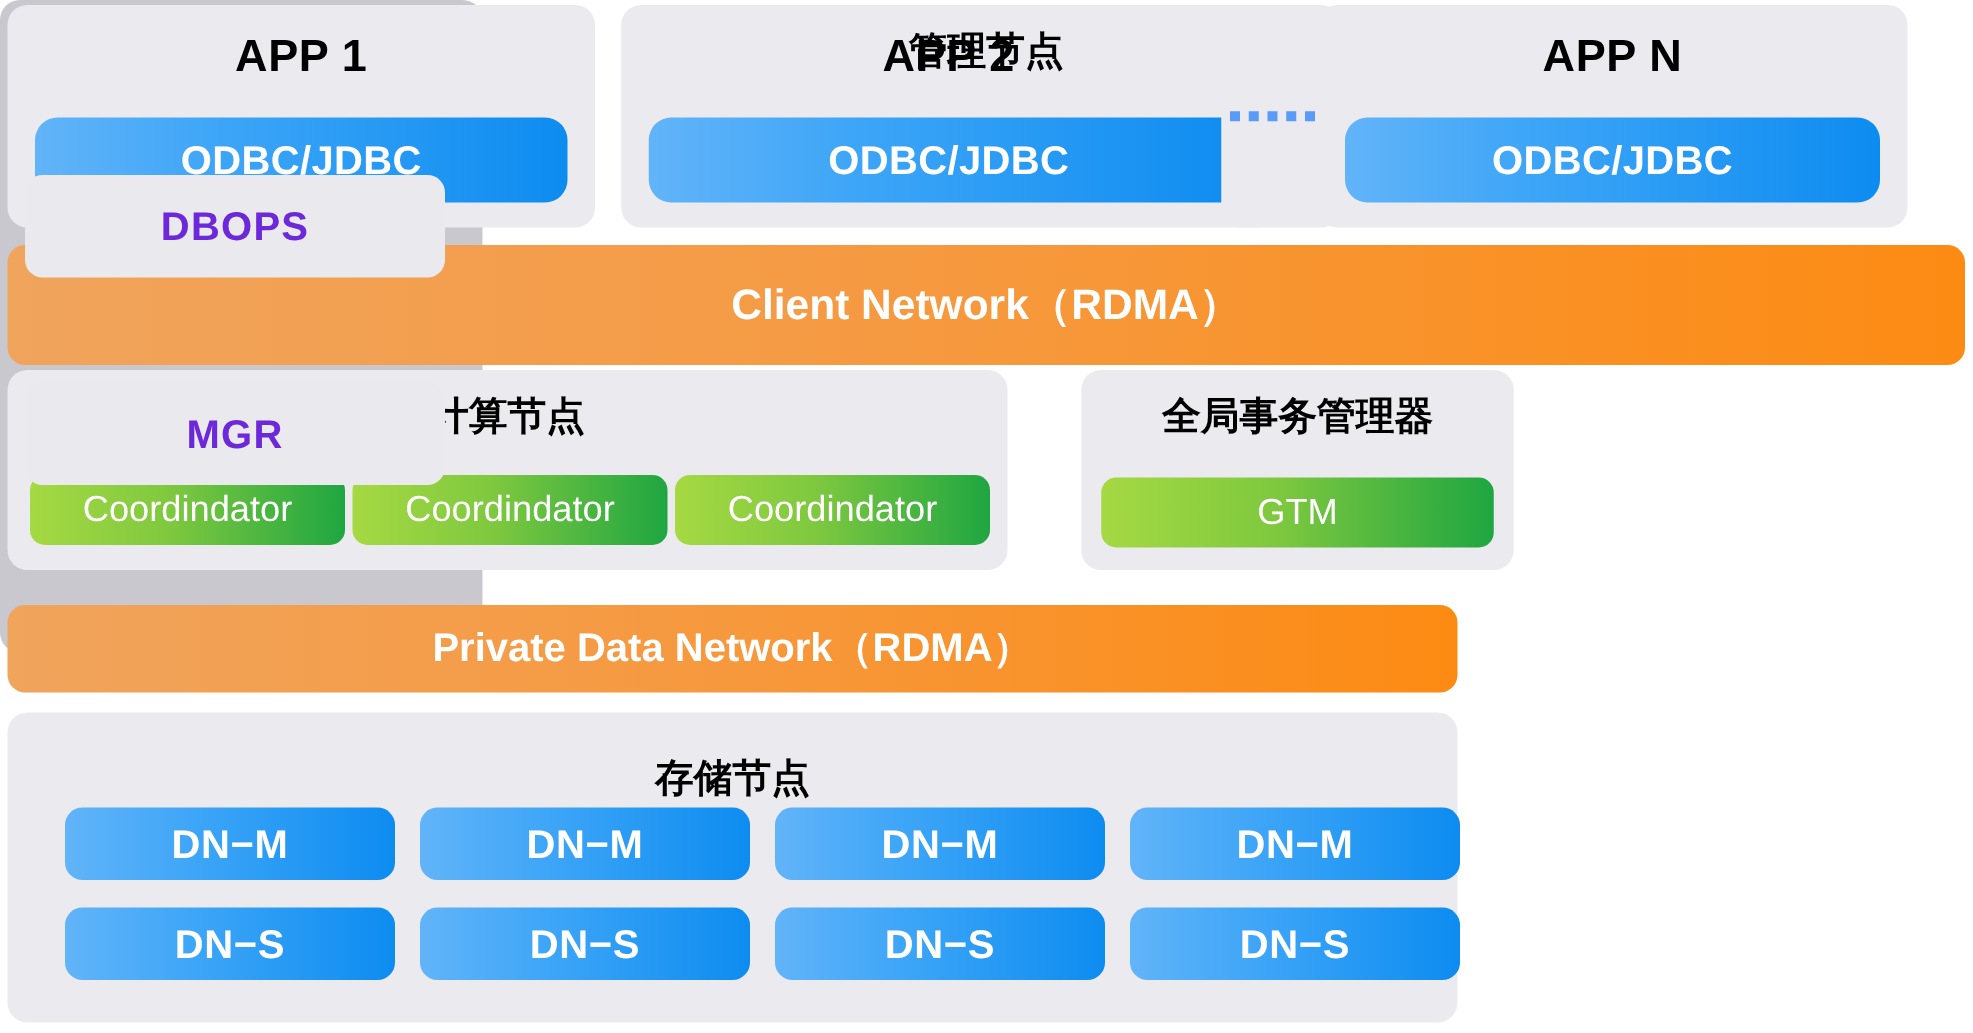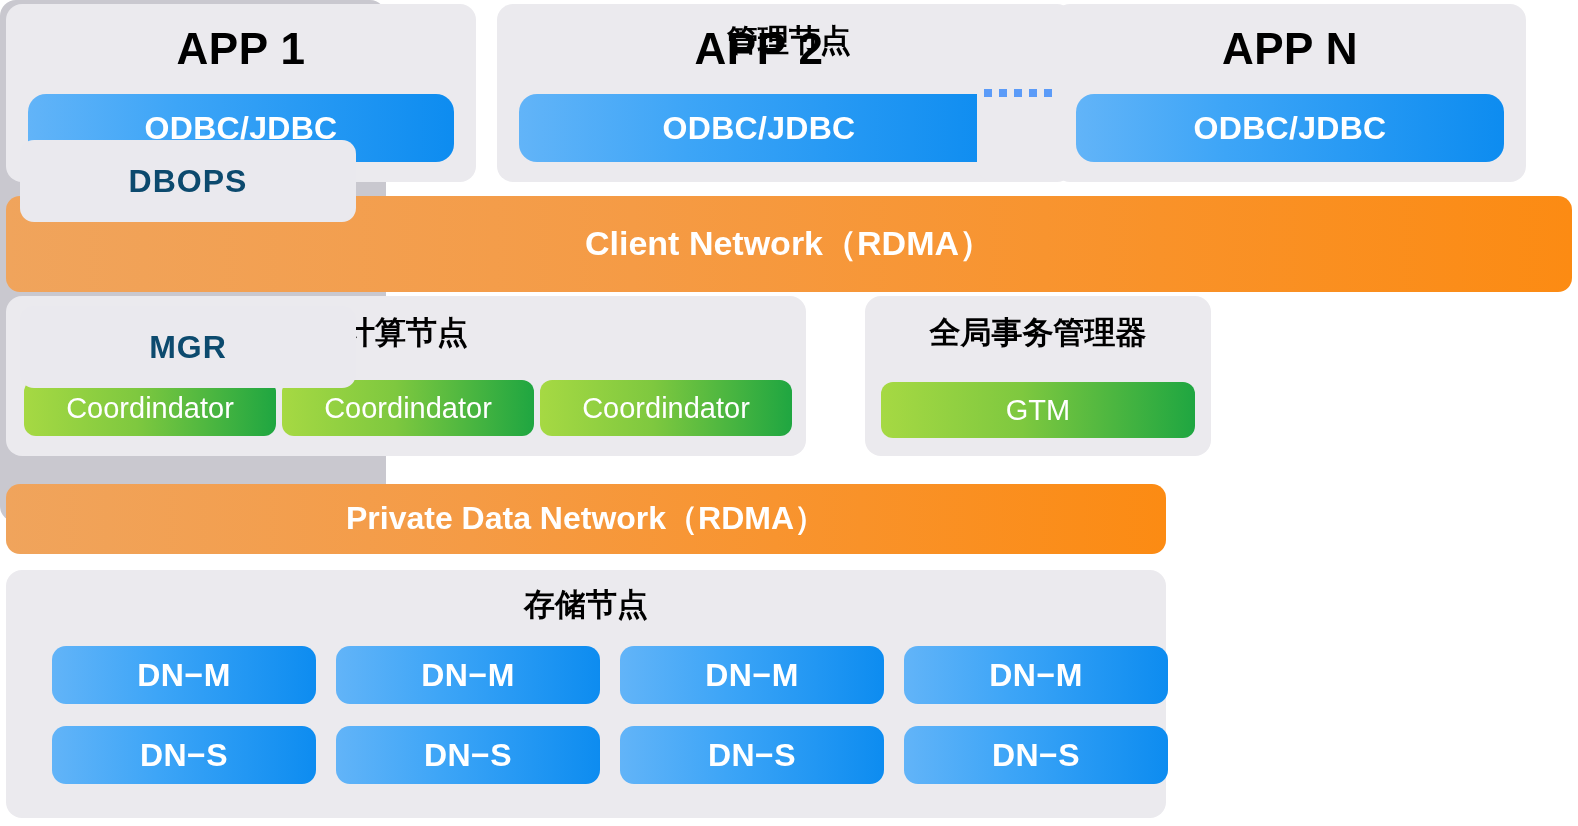--- a/index.html
+++ b/index.html
@@ -35,21 +35,21 @@
     text-align: center;
     color: #000000;
     font-weight: bold;
     white-space: nowrap;
   }
 
   
   .app-panel { top: 4px; height: 178px; }
   .app-title {
     top: 20px;
-    font-size: 44px;
+    font-size: 36px;
     letter-spacing: 0.5px;
   }
   .conn-pill {
     position: absolute;
     height: 68px;
     border-radius: 18px;
     background: linear-gradient(90deg, #62b4f8 0%, #3da5f7 35%, #0d8cf0 100%);
     display: flex;
     align-items: center;
     justify-content: center;
@@ -135,21 +135,21 @@
   }
   .gtm-title { top: 16px; font-size: 31px; }
 
   
   .storage-panel {
     left: 6px;
     top: 570px;
     width: 1160px;
     height: 248px;
   }
-  .storage-title { top: 14px; font-size: 31px; }
+  .storage-title { top: 32px; font-size: 31px; }
   .dn-pill {
     position: absolute;
     height: 58px;
     border-radius: 14px;
     background: linear-gradient(90deg, #62b4f8 0%, #3da5f7 40%, #0d8cf0 100%);
     display: flex;
     align-items: center;
     justify-content: center;
     color: #ffffff;
     font-size: 32px;
@@ -171,21 +171,21 @@
   .manage-box {
     position: absolute;
     left: 20px;
     width: 336px;
     height: 82px;
     background: #eae9ee;
     border-radius: 14px;
     display: flex;
     align-items: center;
     justify-content: center;
-    color: #0c4a6e;
+    color: #6d28d9;
     font-size: 32px;
     font-weight: bold;
     letter-spacing: 1px;
   }
   .manage-box-1 { top: 140px; }
   .manage-box-2 { top: 306px; }
 </style>
 </head>
 <body>
 

